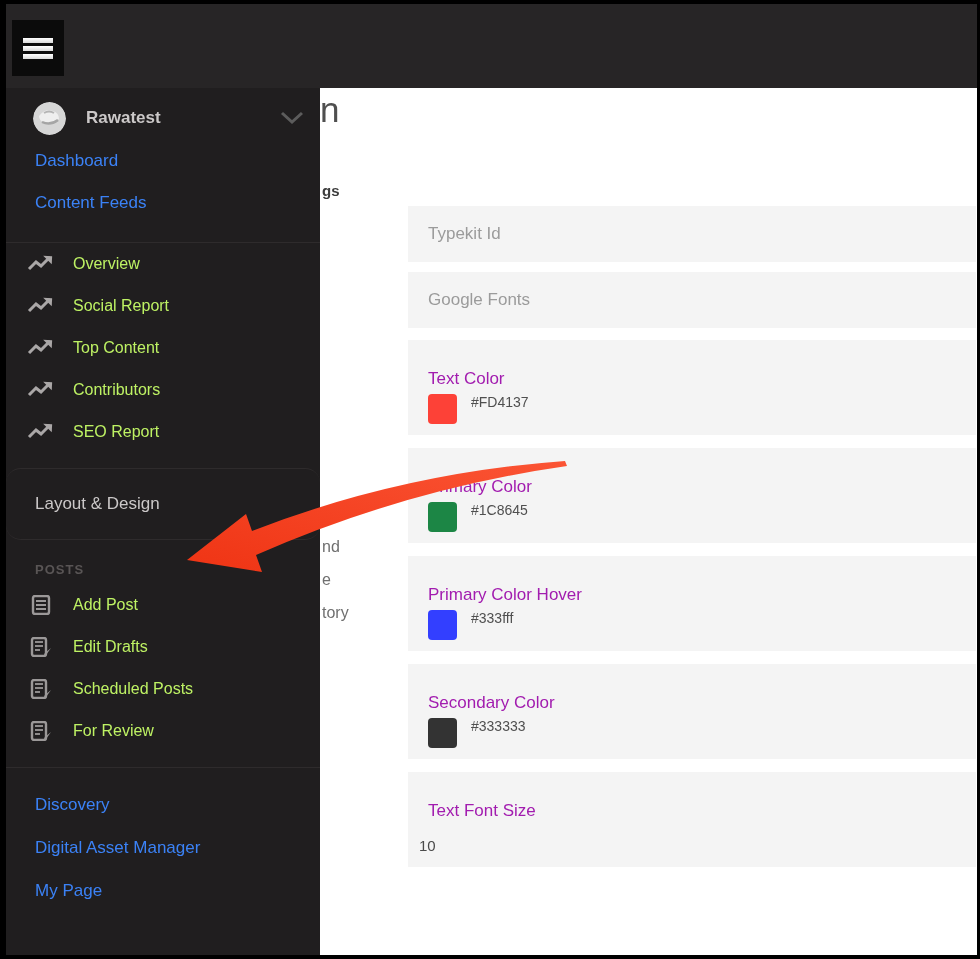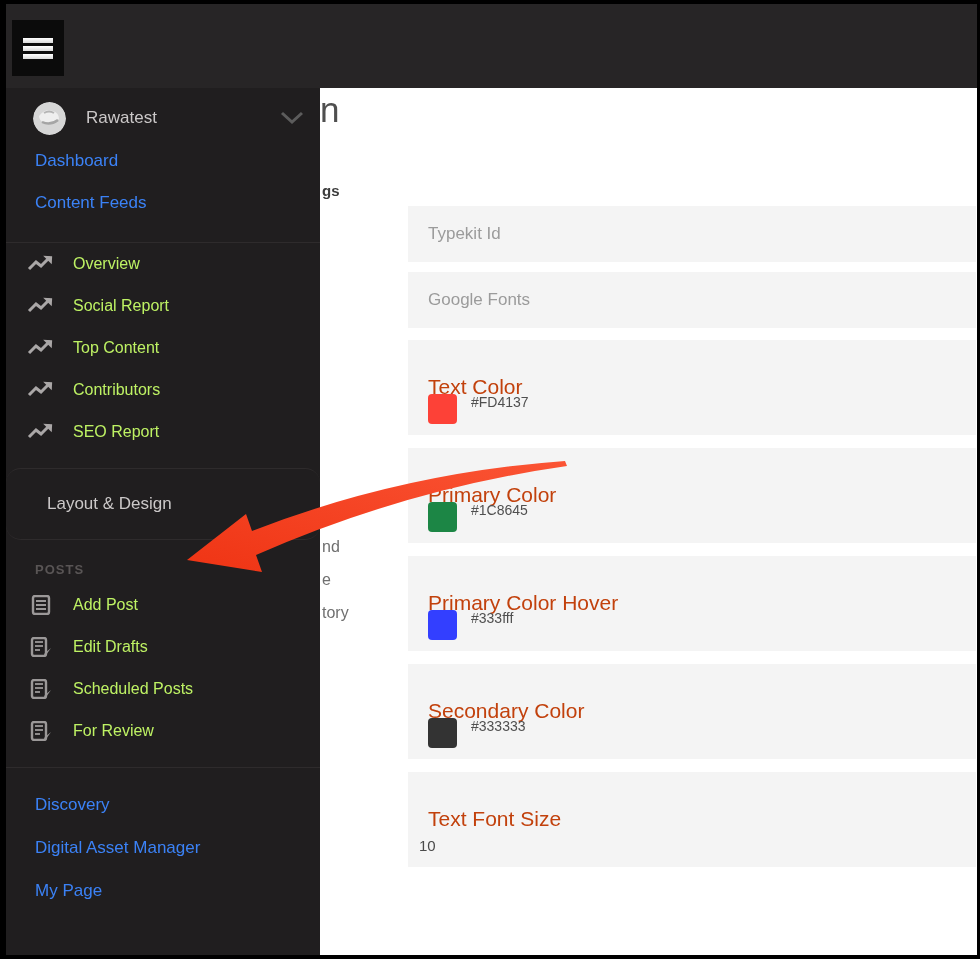--- a/index.html
+++ b/index.html
@@ -12,49 +12,49 @@
   
   .topbar { position:absolute; left:0; top:0; width:100%; height:84px; background:#272526; }
   .hamburger-btn { position:absolute; left:6px; top:16px; width:52px; height:56px; background:#0b0b0b;
                    display:flex; flex-direction:column; justify-content:center; align-items:center; gap:3px; cursor:pointer; }
   .hamburger-btn .bar { width:30px; height:5px; background:linear-gradient(#ffffff,#d8d8d8); }
 
   
   .sidebar { position:absolute; left:0; top:84px; width:314px; height:867px; background:#201e1f; color:#c4c1c1; overflow:hidden; }
   .account-row { display:flex; align-items:center; padding:8px 14px 0 27px; height:52px; cursor:pointer; }
   .avatar { width:33px; height:33px; border-radius:50%; flex:0 0 33px; }
-  .account-name { margin-left:20px; font-size:17px; font-weight:normal; color:#cbc8c8; flex:1; }
+  .account-name { margin-left:20px; font-size:17px; font-weight:bold; color:#cbc8c8; flex:1; }
   .chevron { width:28px; height:16px; }
 
   .nav-item { height:42px; display:flex; align-items:center; padding-left:29px; font-size:17px; color:#3b82f6; cursor:pointer; }
   .section { border-top:1px solid #2e2b2c; margin-top:18px; }
   .section-title { padding:22px 0 7px 29px; font-size:13px; font-weight:bold; letter-spacing:1px; color:#595555; }
   .sub-item { height:42px; display:flex; align-items:center; padding-left:21px; font-size:16px; color:#bef264; cursor:pointer; }
   .sub-item .nav-icon { width:28px; height:20px; margin-right:18px; flex:0 0 28px; }
   .single-item { border-top:1px solid #2e2b2c; border-bottom:1px solid #2e2b2c; margin-top:15px; height:72px;
-                 display:flex; align-items:center; padding-left:41px; font-size:17px; color:#cbc8c8; cursor:pointer;border-radius:15px; }
+                 display:flex; align-items:center; padding-left:29px; font-size:17px; color:#cbc8c8; cursor:pointer;border-radius:15px; }
   .posts-section { margin-top:0; border-top:none; }
   .bottom-group { border-top:1px solid #2e2b2c; margin-top:15px; padding-top:15px; }
   .bottom-group .nav-item { height:43px; }
 
   
   .main { position:absolute; left:314px; top:84px; right:0; bottom:0; background:#fff; }
   .page-title-fragment { position:absolute; left:0px; top:2px; font-size:35px; font-weight:500; color:#4f4f4f; }
   .subheading-fragment { position:absolute; left:2px; top:94px; font-size:15px; font-weight:bold; color:#3c3c3c; }
   .hidden-frag { position:absolute; left:2px; font-size:16px; color:#6f6f6f; }
   .frag-0 { top:450px; } .frag-1 { top:483px; } .frag-2 { top:516px; }
 
   .fields { position:absolute; left:88px; right:1px; top:118px; }
   .field { background:#f4f4f4; padding-left:20px; position:relative; }
   .field.simple { height:56px; }
   .field.tall { height:95px; }
   .field input { width:95%; height:100%; background:transparent; border:none; outline:none;
                  font-family:"Liberation Sans", sans-serif; font-size:17px; color:#4a4a4a; }
   .field input::placeholder { color:#9b9b9b; opacity:1; }
-  .f-label { position:absolute; left:20px; top:35px; font-size:21px; color:#c2410c; }
+  .f-label { position:absolute; left:20px; top:29px; font-size:17px; color:#a21caf; }
   .swatch-row { position:absolute; left:20px; top:54px; display:flex; }
   .swatch { width:29px; height:30px; border-radius:4px; cursor:pointer; }
   .swatch-value { margin-left:14px; font-size:14px; color:#4f4f4f; }
   .plain-value { position:absolute; left:11px; top:65px; font-size:15px; color:#4a4a4a; }
   .mb10{margin-bottom:10px;} .mb12{margin-bottom:12px;} .mb13{margin-bottom:13px;}
 
   
   .anno { position:absolute; left:0; top:0; width:971px; height:951px; pointer-events:none; z-index:60; }
 </style>
 </head>

